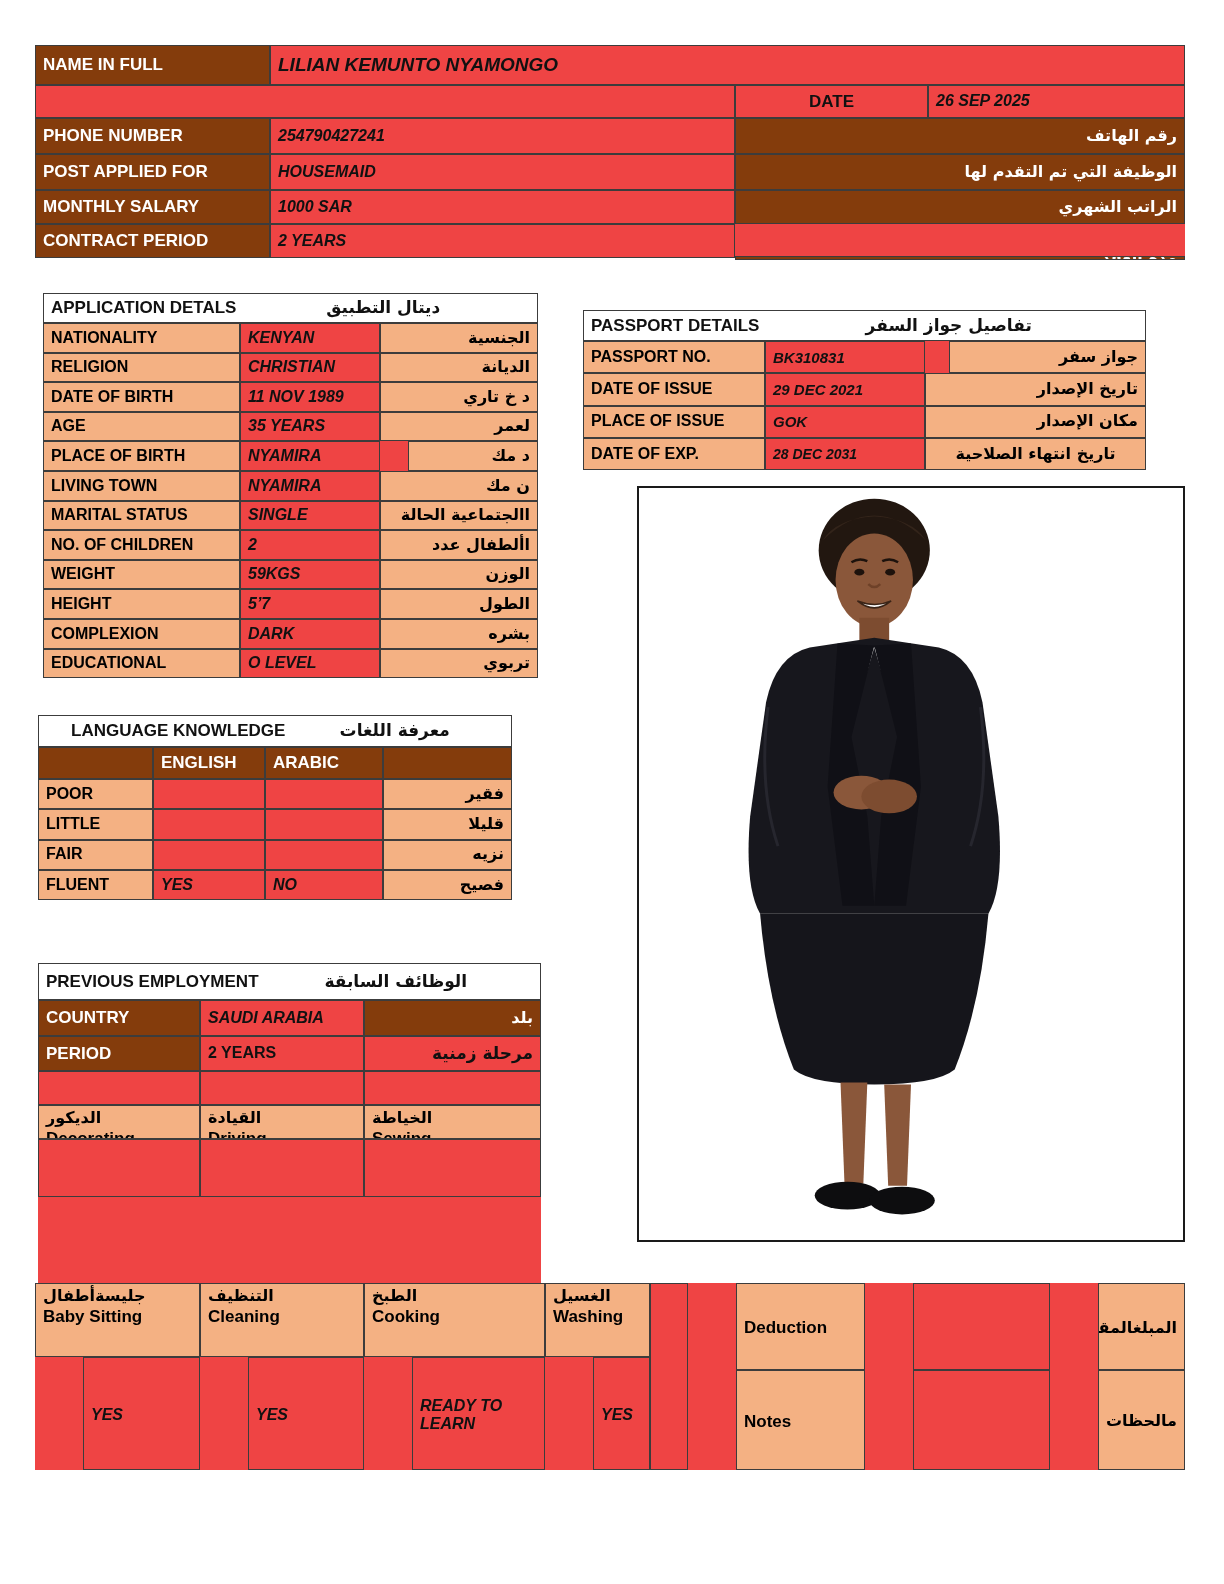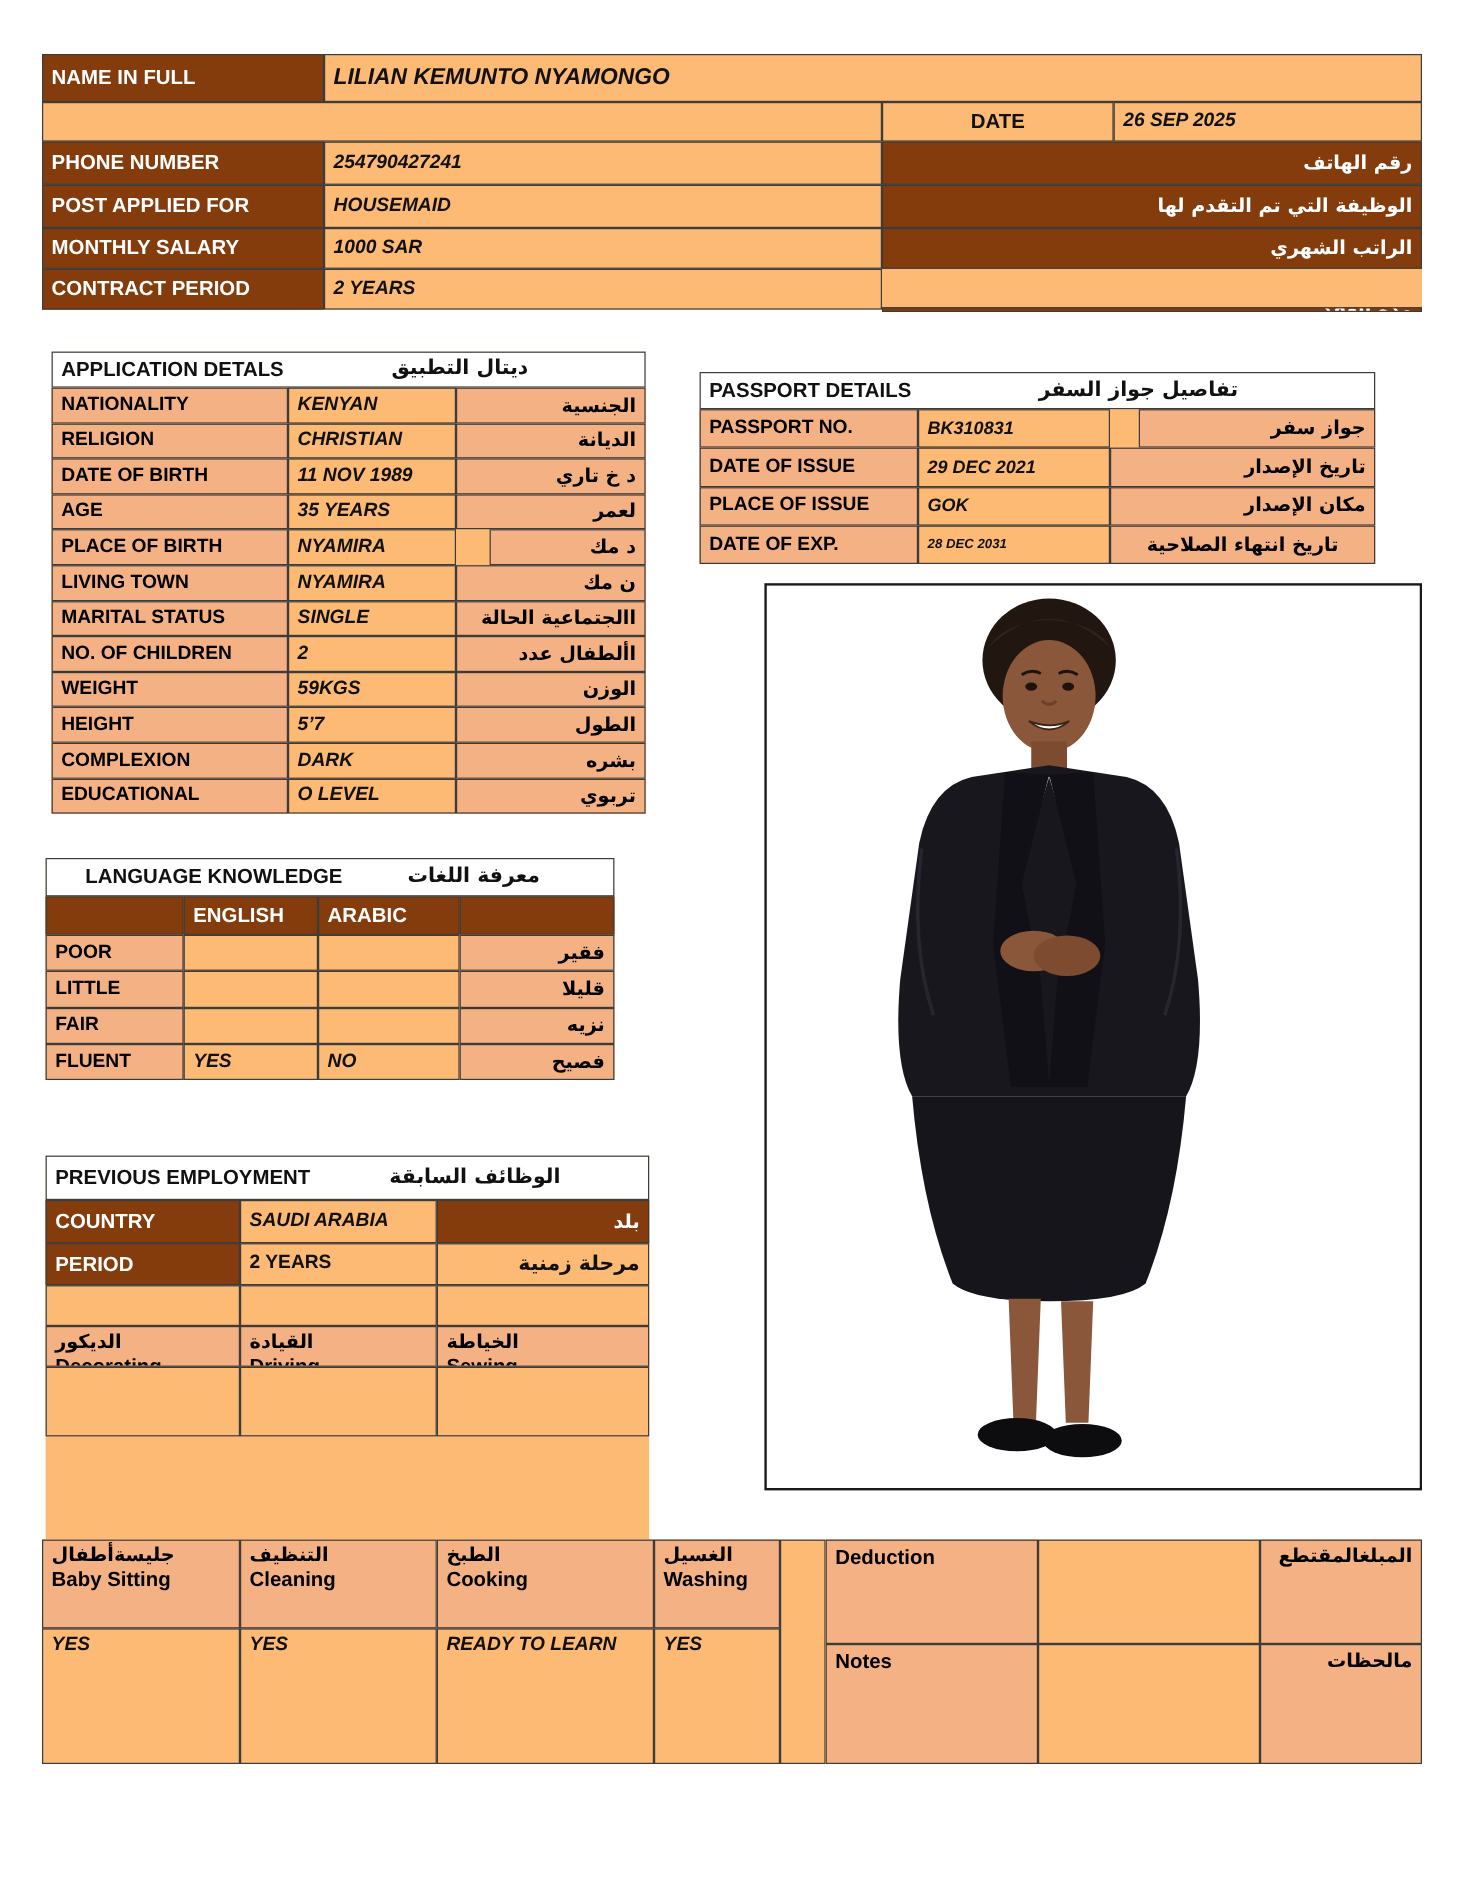--- a/index.html
+++ b/index.html
@@ -1,22 +1,22 @@
 <!DOCTYPE html>
 <html><head>
 <meta charset="utf-8">
 <style>
   html,body{margin:0;padding:0;background:#fff;}
   #page{position:relative;width:1224px;height:1584px;background:#fff;
         font-family:"Liberation Sans",sans-serif;color:#111;}
   .abs{position:absolute;}
-  .tbl{display:grid;background:#fdba74;}
+  .tbl{display:grid;background:#ef4444;}
   .cell{border:1px solid #3c3c3c;display:flex;align-items:center;
         padding:1px 7px;overflow:hidden;box-sizing:border-box;line-height:1.15;}
-  .top-align{align-items:flex-start;padding-top:4px;}
+  .top-align{align-items:center;padding-top:4px;margin-left:48px;}
   .brown{background:#843C0C;color:#fff;font-weight:700;}
   .orange{background:#F4B183;color:#000;font-weight:700;}
   .lbl{font-weight:700;font-size:16px;}
   .lbl-lg{font-weight:700;font-size:17px;}
   .val{font-weight:700;font-style:italic;font-size:16px;}
   .val-lg{font-weight:700;font-style:italic;font-size:19px;}
   .ar{direction:rtl;font-family:"DejaVu Sans",sans-serif;font-weight:700;font-size:16px;}
   .hdr-row{background:#fff;font-weight:700;font-size:17px;}
   .hdr-row .en{white-space:nowrap;}
   .hdr-row .ar{flex:1;text-align:center;font-size:17px;}
@@ -246,21 +246,21 @@
     <div class="cell val" style="font-size:15px;">
         <span>GOK</span>
       </div>
     <div class="cell orange ar" dir="rtl" style="justify-content:flex-start;">
         <span>مكان الإصدار</span>
       </div>
 
     <div class="cell orange lbl">
         <span>DATE OF EXP.</span>
       </div>
-    <div class="cell val" style="font-size:11px;">
+    <div class="cell val" style="font-size:14px;">
         <span>28 DEC 2031</span>
       </div>
     <div class="cell orange ar" dir="rtl" style="justify-content:center;">
         <span>تاريخ انتهاء الصلاحية</span>
       </div>
   </div>
 
   <div class="abs photo-frame" style="left:637px;top:486px;width:544px;height:752px;">
     <svg viewBox="0 0 548 756" width="544" height="752">
       <rect x="0" y="0" width="548" height="756" fill="#ffffff"></rect>

